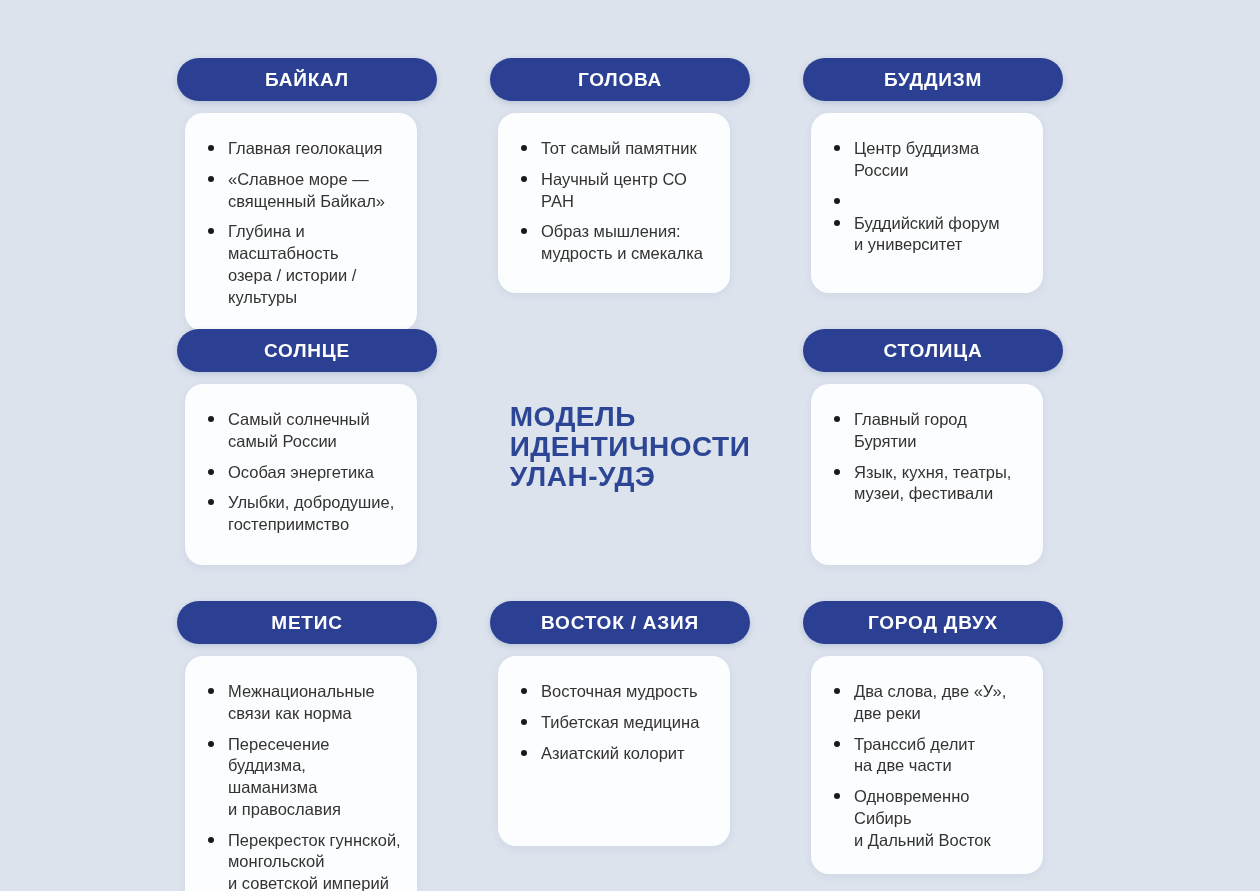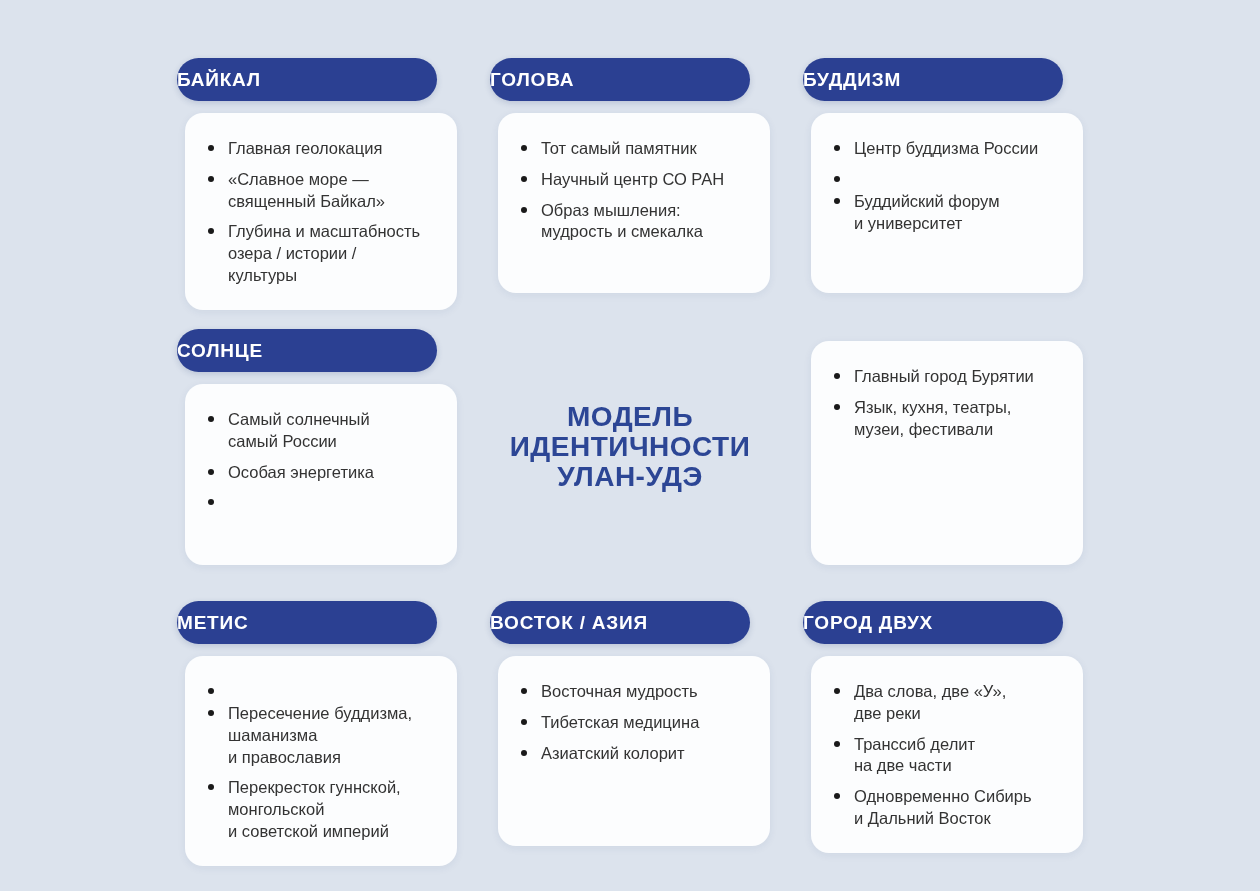--- a/index.html
+++ b/index.html
@@ -36,31 +36,32 @@
     display:flex;
     flex-direction:column;
   }
   .pill{
     width:260px;
     height:43px;
     background:var(--pill);
     border-radius:22px;
     display:flex;
     align-items:center;
+    justify-content:center;
     box-shadow:0 2px 6px rgba(35,55,110,0.18);
     flex:none;
   }
   .pill span{
     color:var(--pill-text);
     font-size:19px;
     font-weight:bold;
     letter-spacing:0.8px;
   }
   .card{
-    width:272px;
+    width:232px;
     margin-left:8px;
     margin-top:12px;
     flex:1;
     background:var(--card);
     border-radius:18px;
     padding:25px 14px 14px 17px;
     box-shadow:0 2px 8px rgba(35,55,110,0.07);
   }
   .card ul{
     list-style:none;
@@ -82,21 +83,20 @@
     line-height:1.32;
     color:var(--text);
     white-space:pre-line;
   }
   .title-cell{
     display:flex;
     align-items:center;
     justify-content:center;
   }
   .main-title{
-    text-align:center;
     color:var(--title);
     font-weight:bold;
     font-size:28px;
     line-height:30px;
     letter-spacing:0.5px;
   }
 </style>
 </head>
 <body>
 
@@ -183,34 +183,39 @@
             <span class="bullet-dot"></span>
             <span class="item-text">Самый солнечный
 самый России</span>
           </li>
           <li>
             <span class="bullet-dot"></span>
             <span class="item-text">Особая энергетика</span>
           </li>
           <li>
             <span class="bullet-dot"></span>
+            <span class="item-text">Улыбки, добродушие,
+гостеприимство</span>
           </li>
         </ul>
       </div>
     </section>
 
     <section class="cell title-cell">
       <h1 class="main-title">
         <span>МОДЕЛЬ</span><br>
         <span>ИДЕНТИЧНОСТИ</span><br>
         <span>УЛАН-УДЭ</span>
       </h1>
     </section>
 
     <section class="cell">
+      <div class="pill">
+        <span>СТОЛИЦА</span>
+      </div>
       <div class="card">
         <ul>
           <li>
             <span class="bullet-dot"></span>
             <span class="item-text">Главный город Бурятии</span>
           </li>
           <li>
             <span class="bullet-dot"></span>
             <span class="item-text">Язык, кухня, театры,
 музеи, фестивали</span>
@@ -220,20 +225,22 @@
     </section>
 
     <section class="cell">
       <div class="pill">
         <span>МЕТИС</span>
       </div>
       <div class="card">
         <ul>
           <li>
             <span class="bullet-dot"></span>
+            <span class="item-text">Межнациональные
+связи как норма</span>
           </li>
           <li>
             <span class="bullet-dot"></span>
             <span class="item-text">Пересечение буддизма,
 шаманизма
 и православия</span>
           </li>
           <li>
             <span class="bullet-dot"></span>
             <span class="item-text">Перекресток гуннской,

